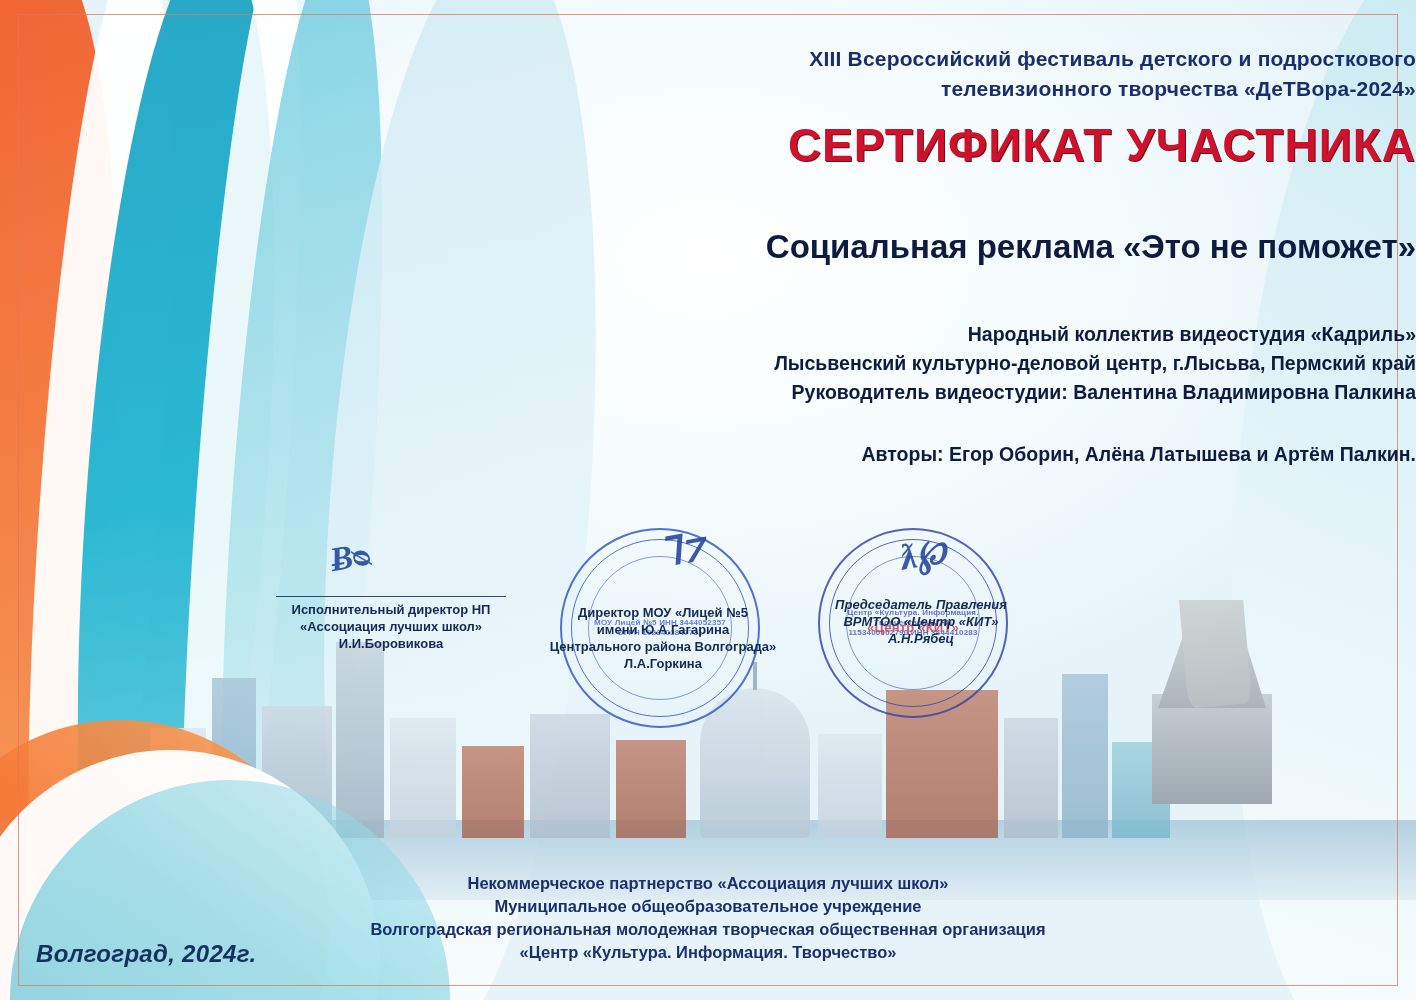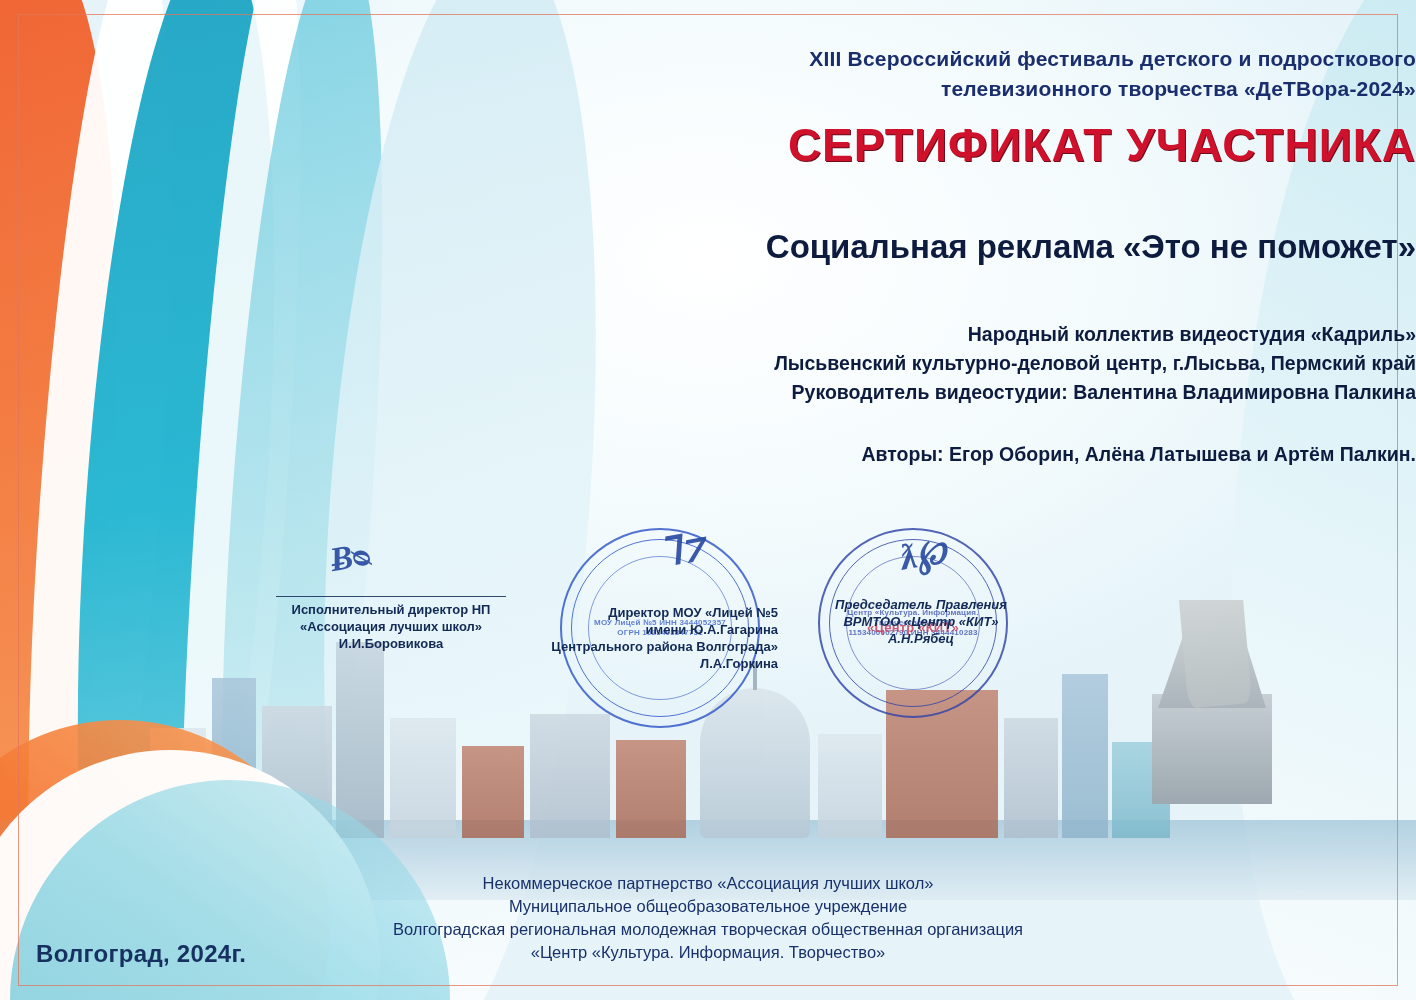--- a/index.html
+++ b/index.html
@@ -346,42 +346,43 @@
     font-weight: bold;
     line-height: 17px;
     color: #122a55;
   }
   .sign-block .rule {
     border-top: 1px solid #122a55;
     margin-bottom: 4px;
     opacity: .85;
   }
   .sign-1 { left: 276px; top: 596px; width: 230px; }
-  .sign-2 { left: 548px; top: 604px; width: 230px; text-align: right; }
+  .sign-2 { left: 548px; top: 604px; width: 230px; }
   .sign-3 { left: 812px; top: 596px; width: 218px; font-style: italic; }
 
   
   .footer {
     position: absolute;
     left: 0; right: 0;
     bottom: 36px;
     text-align: center;
     color: #18306b;
     font-size: 16.5px;
-    font-weight: normal;
+    font-weight: bold;
     line-height: 23px;
   }
   .city-year {
     position: absolute;
     left: 36px;
     bottom: 32px;
     font-size: 24px;
     font-weight: bold;
     color: #16305f;
     letter-spacing: .3px;
+    font-style: italic;
   }
 </style>
 </head>
 <body>
 
 <div class="certificate">
 
   <div class="bg-base"></div>
   <div class="swoosh swoosh-orange-1"></div>
   <div class="swoosh swoosh-white-1"></div>

